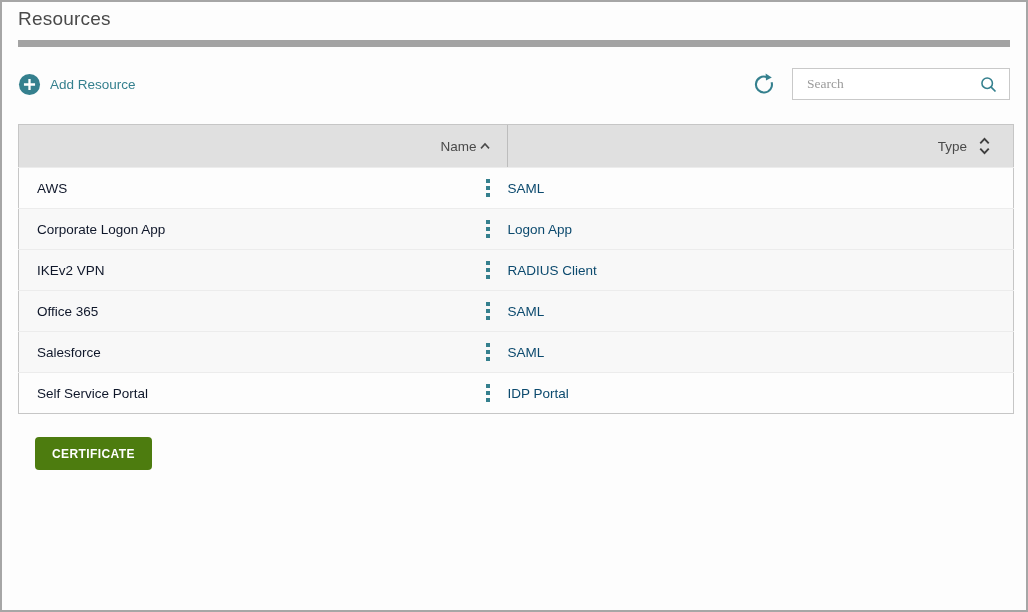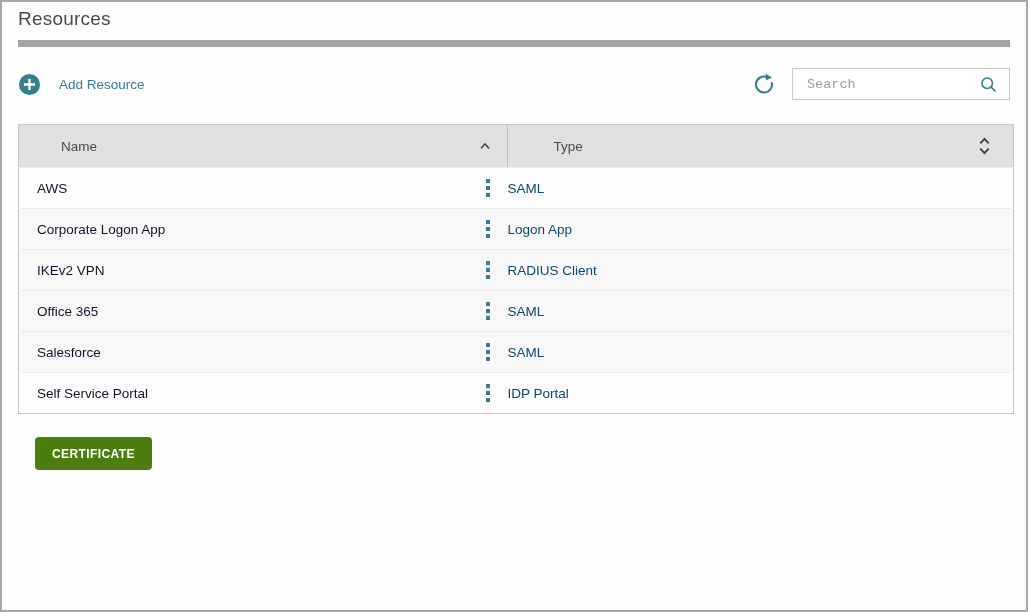--- a/index.html
+++ b/index.html
@@ -31,21 +31,21 @@
   .toolbar {
     margin-top: 21px;
     height: 32px;
     display: flex;
     align-items: center;
     justify-content: space-between;
   }
   .add-resource {
     display: flex;
     align-items: center;
-    gap: 18px;
+    gap: 9px;
     background: none;
     border: none;
     cursor: pointer;
     padding: 0;
     font-family: inherit;
   }
   .add-resource .label {
     color: #35808e;
     font-size: 13.5px;
   }
@@ -67,21 +67,21 @@
     display: flex;
     align-items: center;
     padding: 0 10px 0 14px;
   }
   .searchbox input {
     flex: 1;
     border: none;
     outline: none;
     font-size: 13.5px;
     color: #be185d;
-    font-family: Liberation Mono, monospace;
+    font-family: Liberation Serif, serif;
     background: transparent;
     min-width: 0;
   }
   .searchbox input::placeholder { color: #9b9b9b; }
 
   
   .resource-table {
     margin-top: 24px;
     width: 996px;
     border: 1px solid #c6c6c6;
@@ -94,23 +94,22 @@
     background: #e0e0e0;
     height: 42px;
     font-weight: 400;
     color: #4a4a4a;
     text-align: left;
     padding: 0;
   }
   .th-inner {
     display: flex;
     align-items: center;
-    justify-content: space-between;
+    justify-content: flex-end;
     height: 42px;
-    margin-left: 24px;
   }
   .th-name .th-inner { padding: 0 14px 0 18px; border-right: 1px solid #bdbdbd; }
   .th-type .th-inner { padding: 0 20px 0 22px; gap: 9px; }
 
   .resource-table tbody tr { height: 40px; border-top: 1px solid #ececec; }
   .resource-table tbody tr.alt { background: #f8f8f8; }
   .resource-table tbody tr.highlighted { background: #e8f5fc; }
   .resource-table td { padding: 0; }
   .cell-name {
     display: flex;

